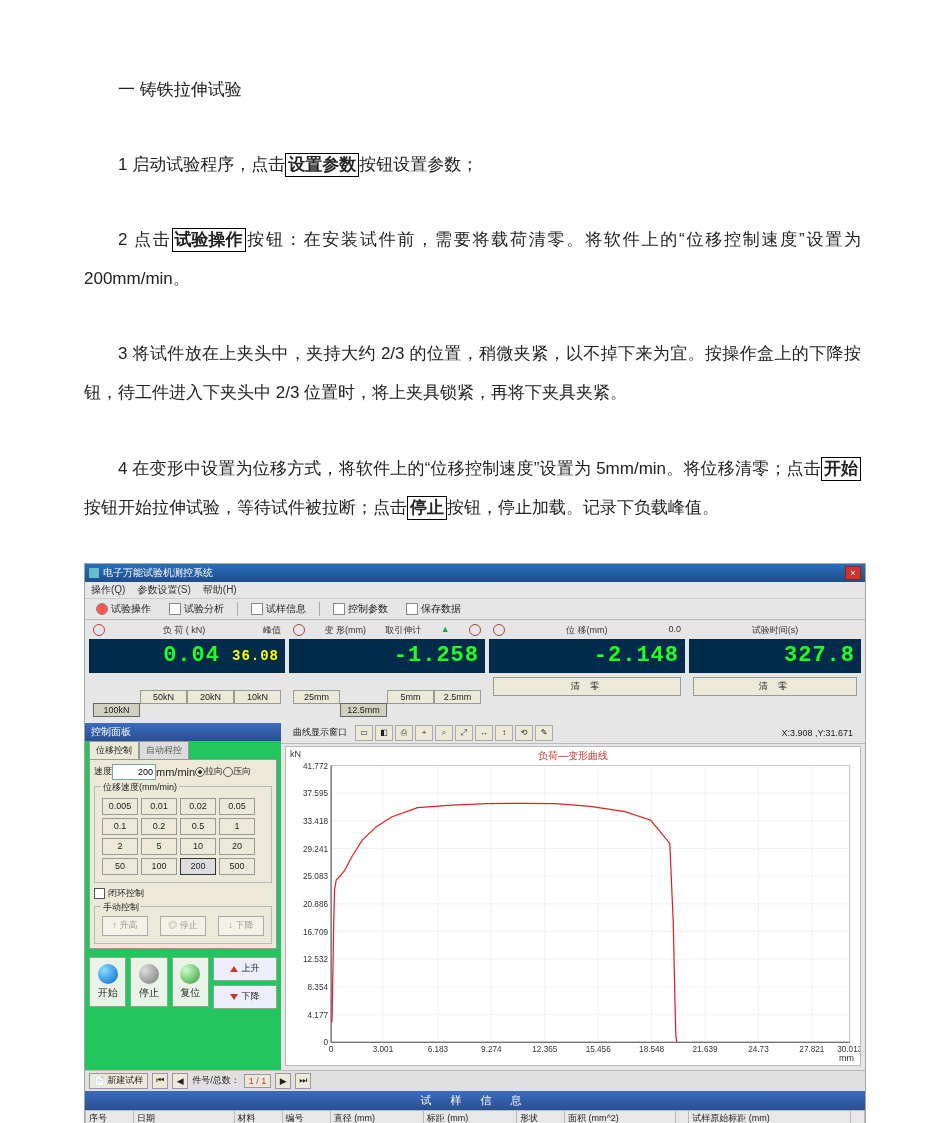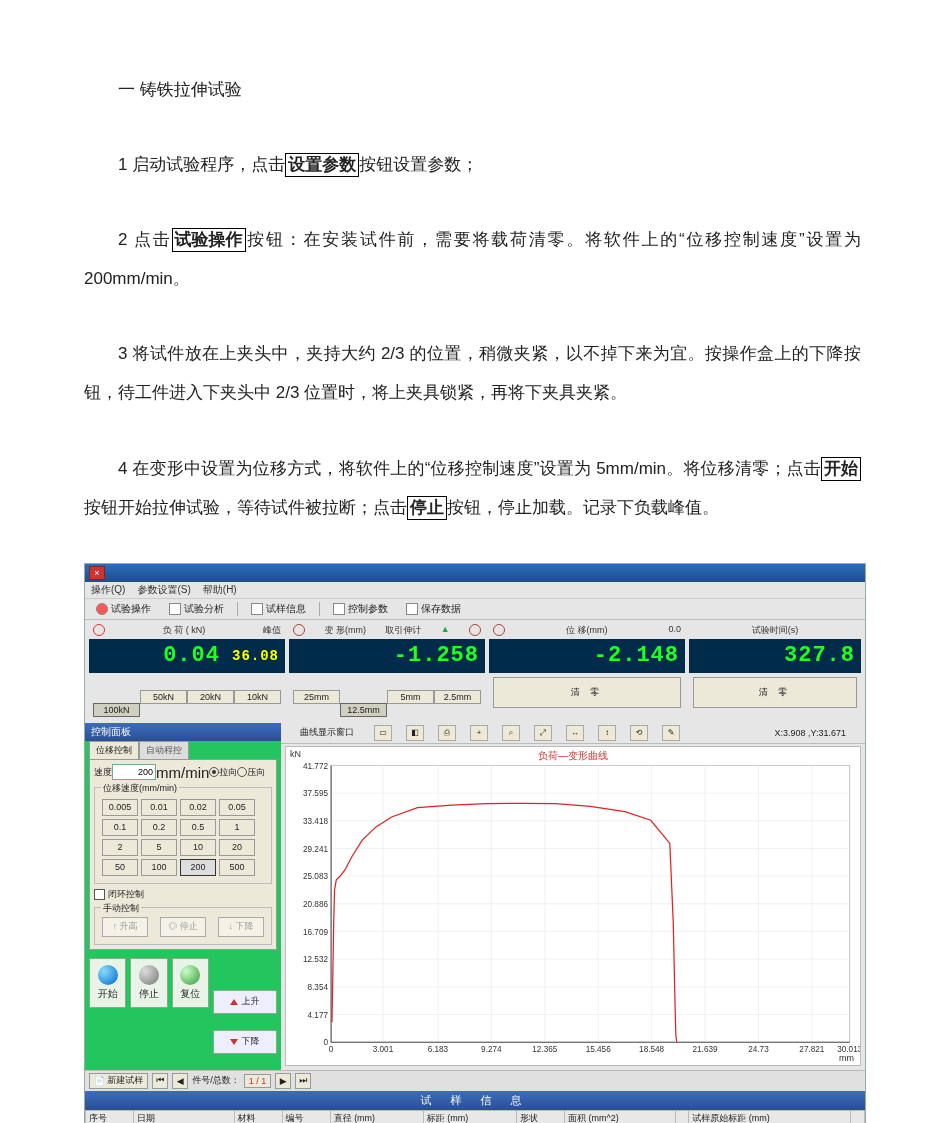--- a/index.html
+++ b/index.html
@@ -22,57 +22,57 @@
   .readouts{background:#e6e6e6;display:flex;align-items:stretch;padding:4px 4px 2px 4px;gap:4px;justify-content:flex-end;}
   .ro-block{display:flex;flex-direction:column;gap:2px;}
   .ro-head{display:flex;justify-content:space-between;font-size:9px;color:#333;padding:0 4px;}
   .ro-head .ric{width:10px;height:10px;border:1px solid #a44;border-radius:50%;display:inline-block;}
   .ro-val{background:#002b4a;color:#0f0;font-family:"Consolas","Courier New",monospace;display:flex;align-items:center;justify-content:flex-end;padding:0 6px;font-size:22px;font-weight:700;height:34px;letter-spacing:1px;}
   .ro-val .yellow{color:#ff0;font-size:14px;margin-left:12px;}
   .ro-val.green{color:#21ff21;}
   .range-row{background:#e6e6e6;display:flex;align-items:center;padding:2px 4px 4px 4px;gap:0;}
   .range-btn{border:1px solid #999;background:#ece9d8;font-size:9px;padding:1px 0;text-align:center;flex:1;}
   .range-btn.active{background:#d0cfc0;border-color:#666;margin-top:26px;}
-  .clear-btn{border:1px solid #999;background:#ece9d8;font-size:9px;padding:8px 0;text-align:center;flex:1;letter-spacing:4px;}
+  .clear-btn{border:1px solid #999;background:#ece9d8;font-size:9px;padding:2px 0;text-align:center;flex:1;letter-spacing:4px;}
 
   .mid{display:flex;align-items:stretch;background:#e6e6e6;}
 
   .left-panel{width:196px;background:#22c55e;display:flex;flex-direction:column;}
   .panel-title{background:linear-gradient(#3c6cc0,#2a4f90);color:#fff;font-size:10px;padding:2px 6px;}
   .tabs{display:flex;padding:0 4px;gap:0;}
   .tab{border:1px solid #999;border-bottom:none;background:#ece9d8;font-size:9px;padding:2px 6px;}
   .tab.inactive{background:#ddd;color:#555;}
   .tab-body{background:#ece9d8;border:1px solid #999;margin:0 4px 4px 4px;padding:4px;display:flex;flex-direction:column;gap:4px;font-size:9px;}
   .row-inline{display:flex;align-items:center;gap:0;}
   .inp{border:1px solid #7a9;background:#fff;height:14px;width:38px;font-size:9px;text-align:right;padding:0 2px;}
-  .unit{font-size:15px;}
+  .unit{font-size:11px;}
   .radio{width:8px;height:8px;border:1px solid #555;border-radius:50%;display:inline-flex;align-items:center;justify-content:center;}
   .radio.on::after{content:"";width:4px;height:4px;background:#333;border-radius:50%;}
   .fs{border:1px solid #bbb;padding:7px;position:relative;margin-top:2px;}
   .fs-title{position:absolute;top:-6px;left:6px;background:#ece9d8;font-size:9px;padding:0 2px;}
   .grid-btns{display:flex;flex-wrap:wrap;gap:3px;margin-top:4px;}
   .gbtn{border:1px solid #999;background:#ece9d8;font-size:9px;width:34px;height:15px;display:flex;align-items:center;justify-content:center;}
   .gbtn.active{border-color:#333;background:#ddd;}
   .chk{width:9px;height:9px;border:1px solid #555;background:#fff;display:inline-block;vertical-align:middle;margin-right:3px;}
   .mctrl{display:flex;gap:12px;margin-top:2px;justify-content:space-between;}
   .mbtn{flex:1;border:1px solid #aaa;background:#f4f2e6;color:#999;font-size:9px;height:18px;display:flex;align-items:center;justify-content:center;gap:2px;}
   .bigbtns{display:flex;gap:4px;padding:4px;}
   .bigbtn{flex:1;border:1px solid #8a8;background:#eaf3e8;display:flex;flex-direction:column;align-items:center;justify-content:center;height:48px;font-size:10px;gap:2px;}
   .bigbtn .bic{width:20px;height:20px;border-radius:50%;}
   .bic.start{background:radial-gradient(circle at 30% 30%, #8df, #06c);} 
   .bic.stop{background:radial-gradient(circle at 30% 30%, #ddd, #777);} 
   .bic.reset{background:radial-gradient(circle at 30% 30%, #cfc, #393);} 
-  .updown{display:flex;flex-direction:column;gap:16px;width:64px;margin-top:32px;}
+  .updown{display:flex;flex-direction:column;gap:4px;width:64px;}
   .udbtn{border:1px solid #8a8;background:#eef;height:22px;display:flex;align-items:center;justify-content:center;font-size:9px;gap:3px;}
   .udbtn .arr{width:0;height:0;border-left:4px solid transparent;border-right:4px solid transparent;}
   .arr.up{border-bottom:6px solid #c33;}
   .arr.down{border-top:6px solid #c33;}
 
   .right-panel{flex:1;display:flex;flex-direction:column;background:#e6e6e6;}
-  .chart-tb{background:#e6e6e6;border-bottom:1px solid #bbb;display:flex;align-items:center;gap:14px;padding:2px 19px;font-size:9px;}
+  .chart-tb{background:#e6e6e6;border-bottom:1px solid #bbb;display:flex;align-items:center;gap:2px;padding:2px 12px;font-size:9px;}
   .ctbtn{width:16px;height:14px;border:1px solid #aaa;background:#ece9d8;display:flex;align-items:center;justify-content:center;font-size:8px;}
   .chart-area{flex:1;background:#fff;margin:2px 4px 4px 4px;position:relative;border:1px solid #bbb;}
   .chart-title{position:absolute;top:2px;left:0;right:0;text-align:center;font-size:10px;color:#c33;}
   .ylabel{position:absolute;top:2px;left:4px;font-size:9px;color:#333;}
   .xlabel{position:absolute;bottom:2px;right:6px;font-size:9px;color:#333;}
   svg{display:block;}
 
   .sample-bar{background:linear-gradient(#3c6cc0,#2a4f90);color:#fff;font-size:11px;padding:2px 0;text-align:center;letter-spacing:8px;}
   .sample-nav{background:#e0e0e0;border-top:1px solid #bbb;display:flex;align-items:center;gap:4px;padding:2px 4px;font-size:9px;}
   .snbtn{border:1px solid #999;background:#ece9d8;width:14px;height:14px;display:flex;align-items:center;justify-content:center;}
@@ -98,20 +98,24 @@
 
 <p class="p">3  将试件放在上夹头中，夹持大约 2/3 的位置，稍微夹紧，以不掉下来为宜。按操作盒上的下降按钮，待工件进入下夹头中 2/3 位置时，将上夹具锁紧，再将下夹具夹紧。</p>
 
 <p class="p">
   <span>4  在变形中设置为位移方式，将软件上的“位移控制速度”设置为 5mm/min。将位移清零；点击</span><span class="boxed">开始</span><span>按钮开始拉伸试验，等待试件被拉断；点击</span><span class="boxed">停止</span><span>按钮，停止加载。记录下负载峰值。</span>
 </p>
 
 <div class="scr">
 
   <div class="titlebar">
+    <div class="tb-left">
+      <span class="tb-icon"></span>
+      <span>电子万能试验机测控系统</span>
+    </div>
     <div class="tb-close">×</div>
   </div>
 
   <div class="menubar">
     <span>操作(Q)</span>
     <span>参数设置(S)</span>
     <span>帮助(H)</span>
   </div>
 
   <div class="toolbar1">

